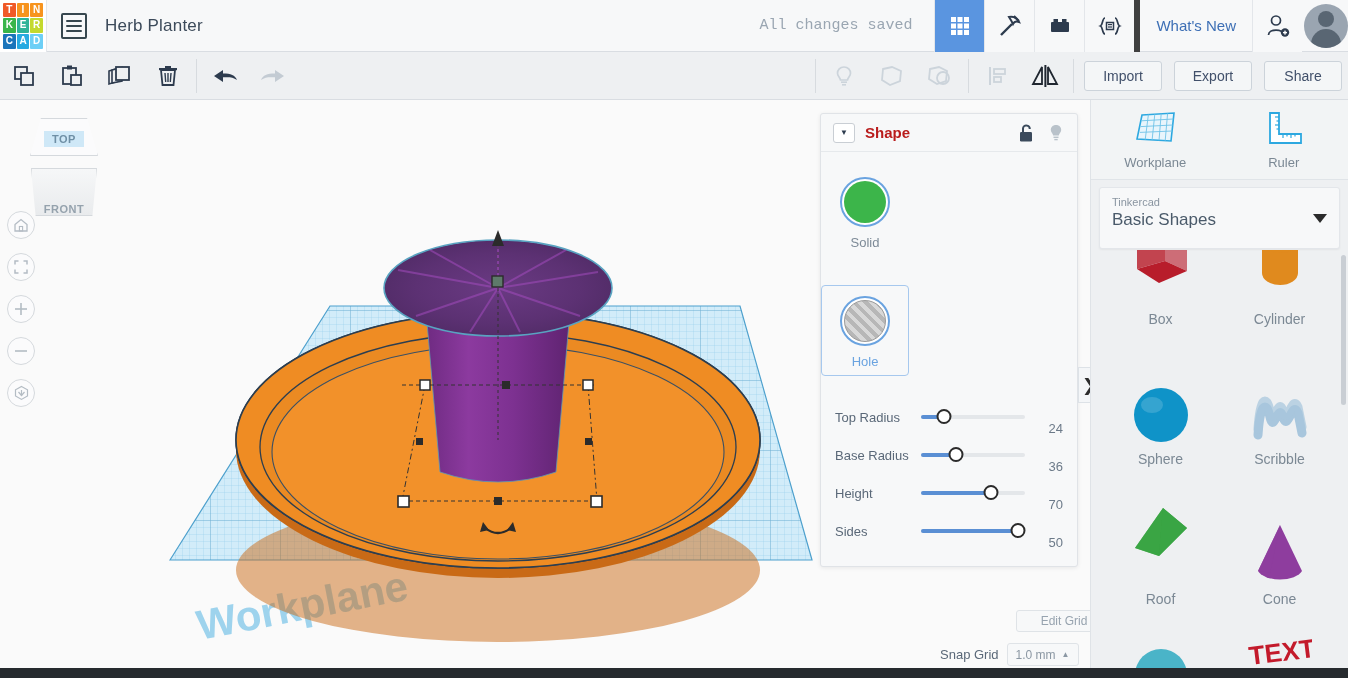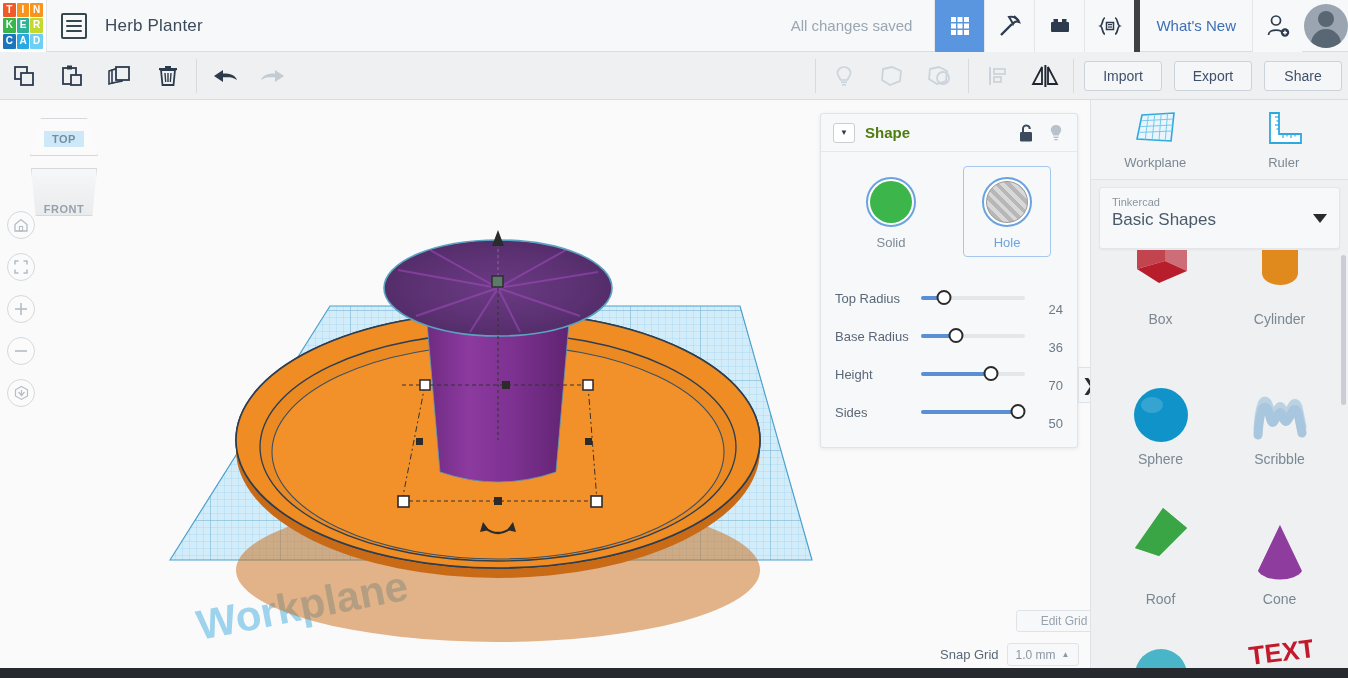--- a/index.html
+++ b/index.html
@@ -34,21 +34,21 @@
     border: 2px solid #37474f; border-radius: 2px;
     display: flex; flex-direction: column; justify-content: center; gap: 3px; padding: 0 3px;
   }
   .listicon i { display: block; height: 2px; background: #37474f; border-radius: 1px; }
   .listicon i:nth-child(odd) { width: 100%; }
   .doc-title {
     margin-left: 18px; font-size: 17px; color: #3c4a5a; font-weight: normal;
     letter-spacing: .2px;
   }
   .topright { margin-left: auto; display: flex; align-items: center; height: 52px; }
-  .saved-status { color: #9aa6b2; font-size: 15px; padding: 0 22px; white-space: nowrap; }
+  .saved-status { color: #9aa6b2; font-size: 15px; padding: 0 22px; white-space: nowrap; font-family: Liberation Mono, monospace; }
   .tool-tab {
     width: 50px; height: 52px; display: flex; align-items: center; justify-content: center;
     border-left: 1px solid #e3e6ea; background: #f7f8f9; cursor: pointer;
   }
   .tool-tab.active { background: #5a95e0; }
   .whatsnew {
     height: 52px; display: flex; align-items: center; padding: 0 16px;
     border-left: 6px solid #404040; color: #3d6fb5; font-size: 15px; cursor: pointer;
   }
   .avatar {
@@ -125,24 +125,24 @@
   }
   .sp-head {
     height: 38px; display: flex; align-items: center; padding: 0 12px;
     border-bottom: 1px solid #e6e9ec;
   }
   .sp-caret {
     width: 22px; height: 20px; border: 1px solid #c9ced4; border-radius: 3px;
     background: #fff; display: flex; align-items: center; justify-content: center;
     font-size: 8px; color: #2d3b4e; cursor: pointer;
   }
-  .sp-title { margin-left: 10px; font-size: 15px; color: #4d7c0f; font-weight: bold; }
+  .sp-title { margin-left: 10px; font-size: 15px; color: #b91c1c; font-weight: bold; }
   .sp-head-icons { margin-left: auto; display: flex; gap: 12px; align-items: center; }
   .sp-body { padding: 14px 0 16px; }
-  .sp-modes { display: flex; justify-content: center; gap: 28px; }
+  .sp-modes { display: flex; justify-content: center; gap: 28px; flex-direction: column; }
   .mode {
     width: 88px; padding: 10px 0 6px; border: 1px solid transparent; border-radius: 4px;
     display: flex; flex-direction: column; align-items: center; gap: 8px; cursor: pointer;
   }
   .mode.selected { border-color: #a6c8ee; }
   .swatch {
     width: 50px; height: 50px; border-radius: 50%;
     border: 2px solid #6aa3e0; background: #fff;
     display: flex; align-items: center; justify-content: center;
   }

